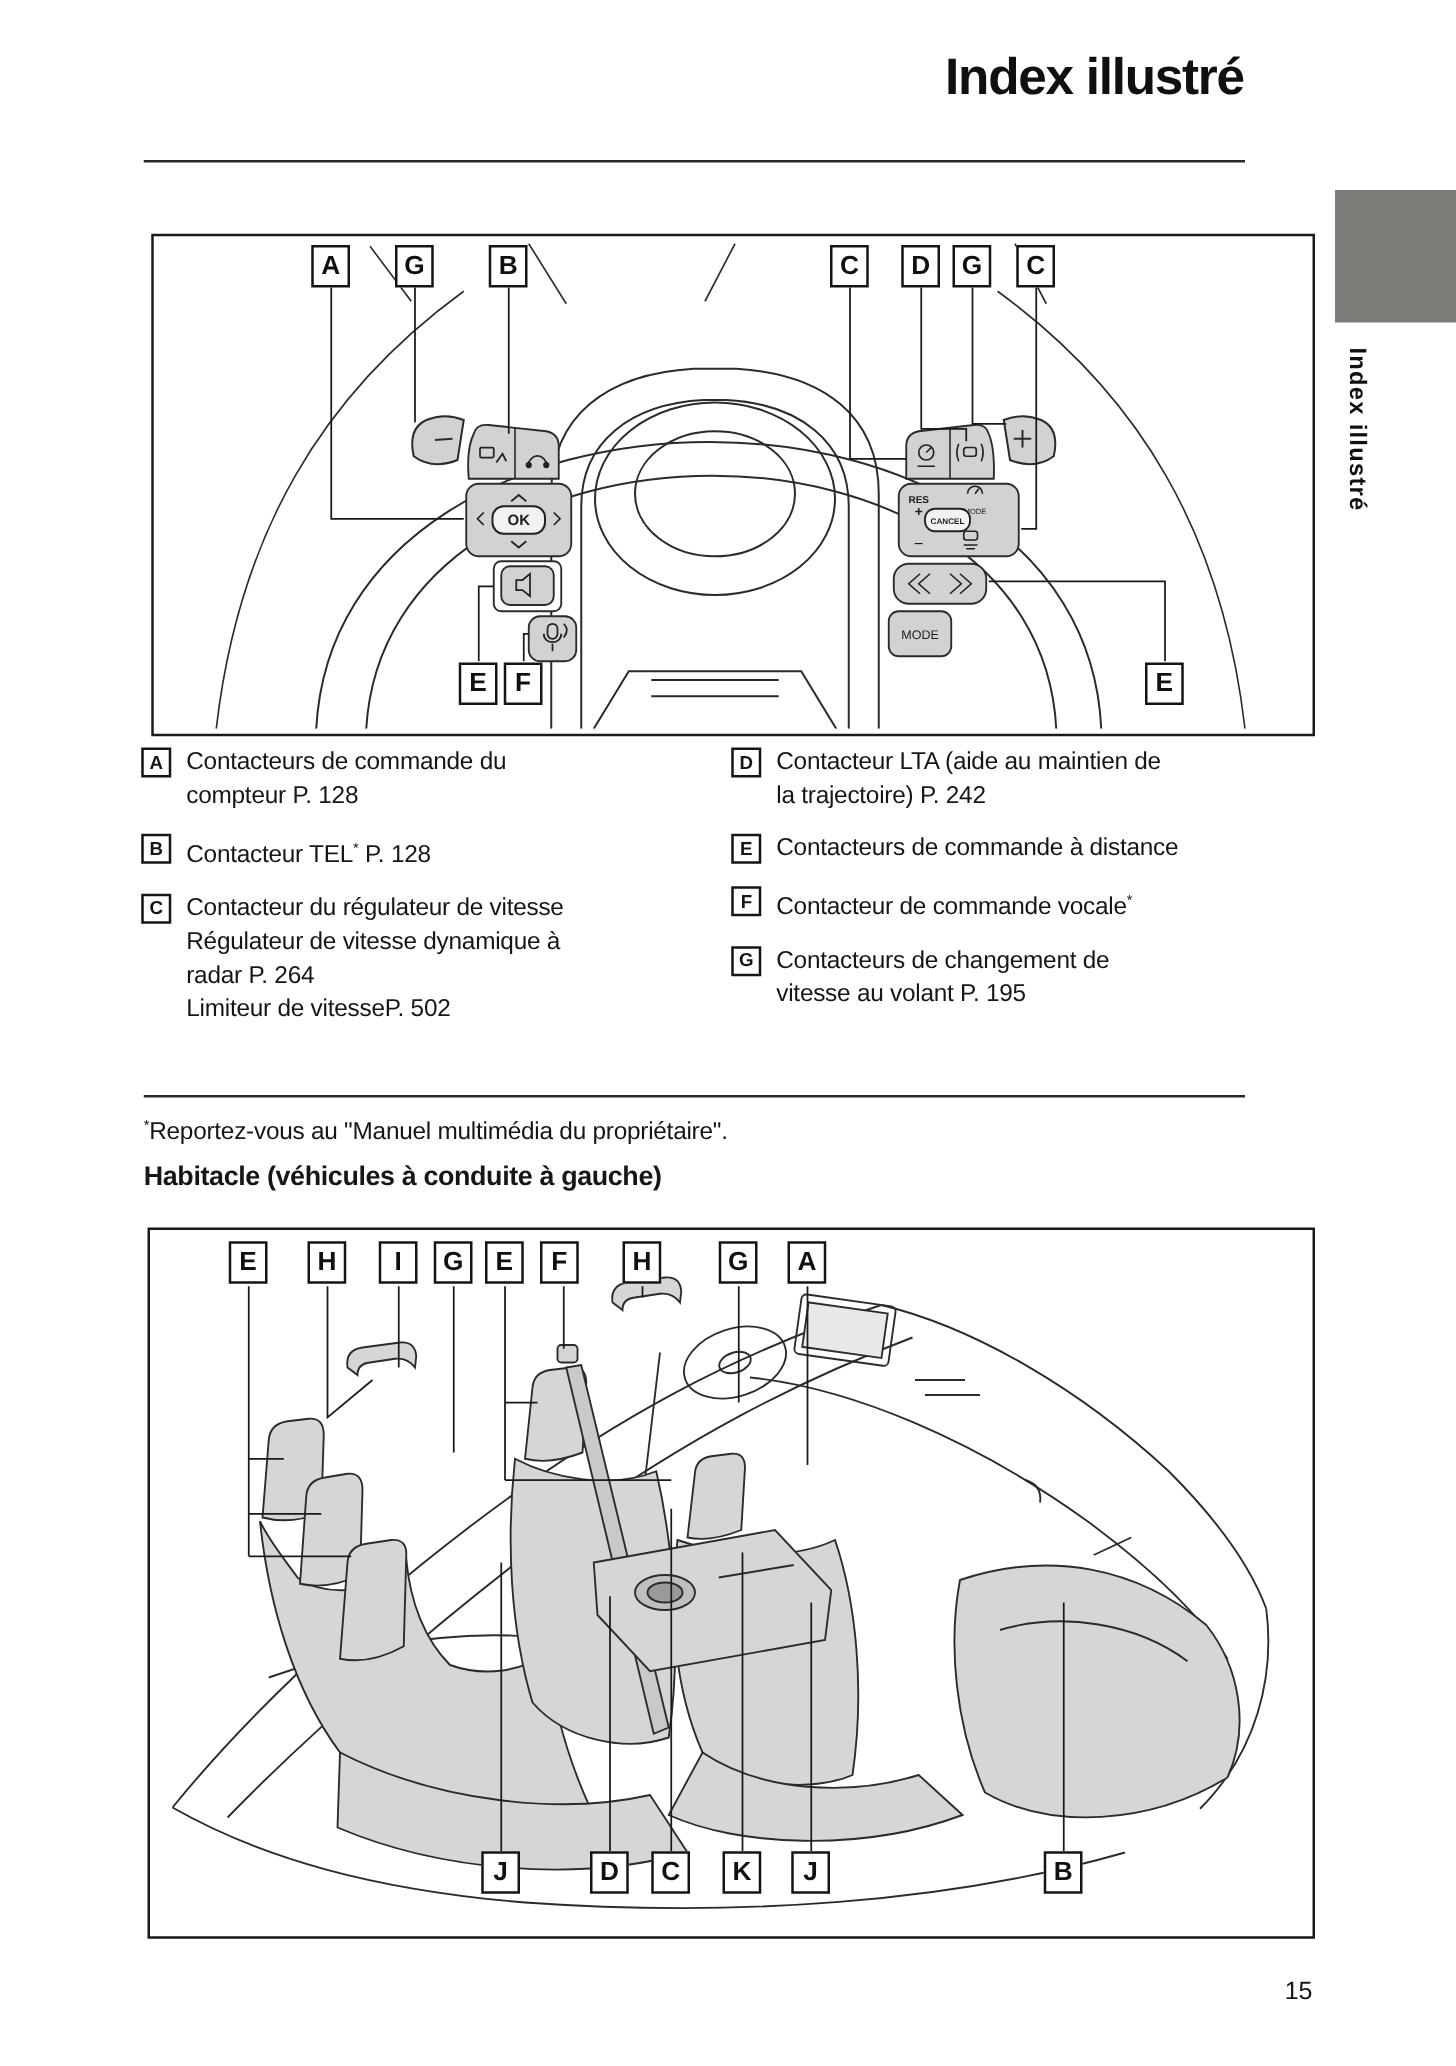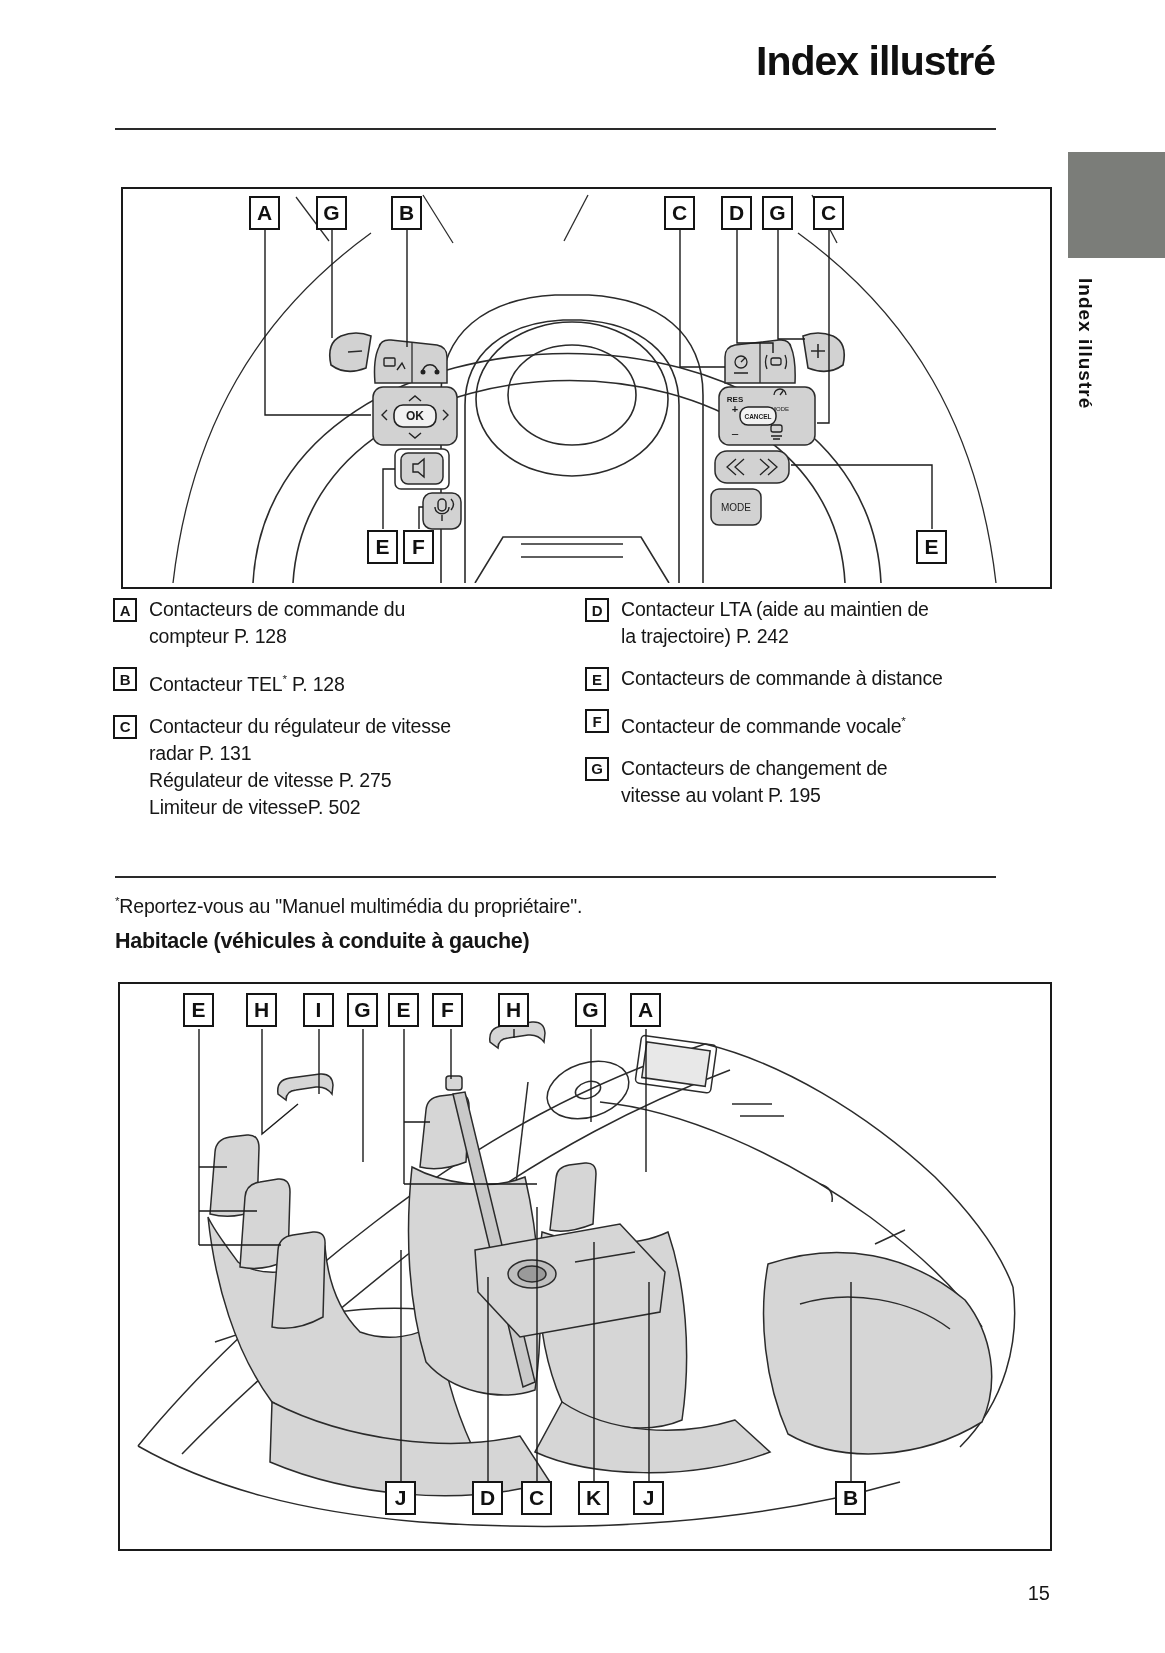--- a/index.html
+++ b/index.html
@@ -162,22 +162,22 @@
     <div class="leg-item">
       <span class="keybox">B</span>
       <div>
         <div><span>Contacteur TEL</span><sup>*</sup><span> P. 128</span></div>
       </div>
     </div>
     <div class="leg-item">
       <span class="keybox">C</span>
       <div>
         <div>Contacteur du régulateur de vitesse</div>
-        <div>radar P. 131</div>
-        <div>Régulateur de vitesse P. 275</div>
+        <div>Régulateur de vitesse dynamique à</div>
+        <div>radar P. 264</div>
         <div>Limiteur de vitesseP. 502</div>
       </div>
     </div>
   </div>
 
   <div class="legend-col legend-right">
     <div class="leg-item">
       <span class="keybox">D</span>
       <div>
         <div>Contacteur LTA (aide au maintien de</div>

